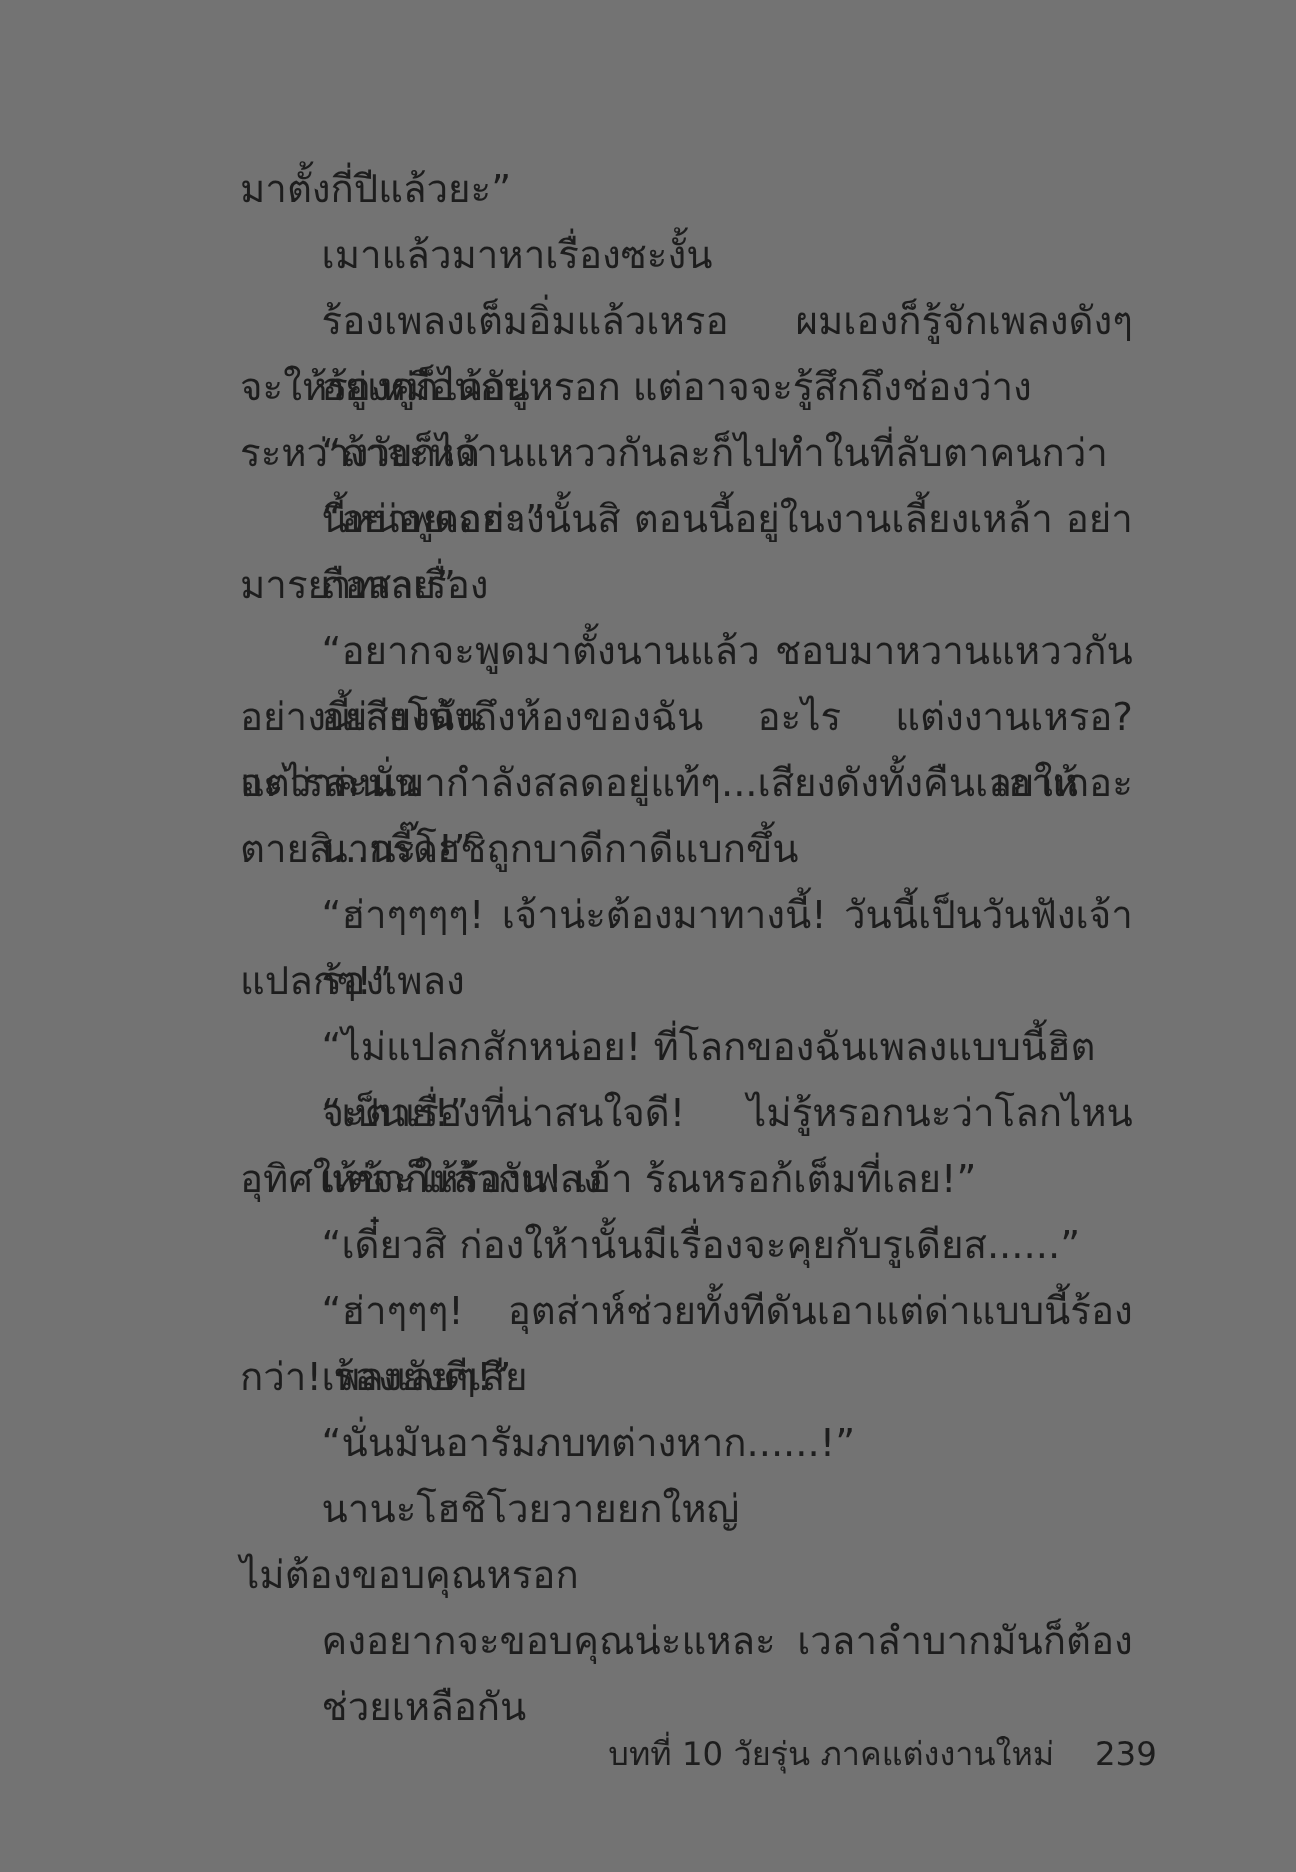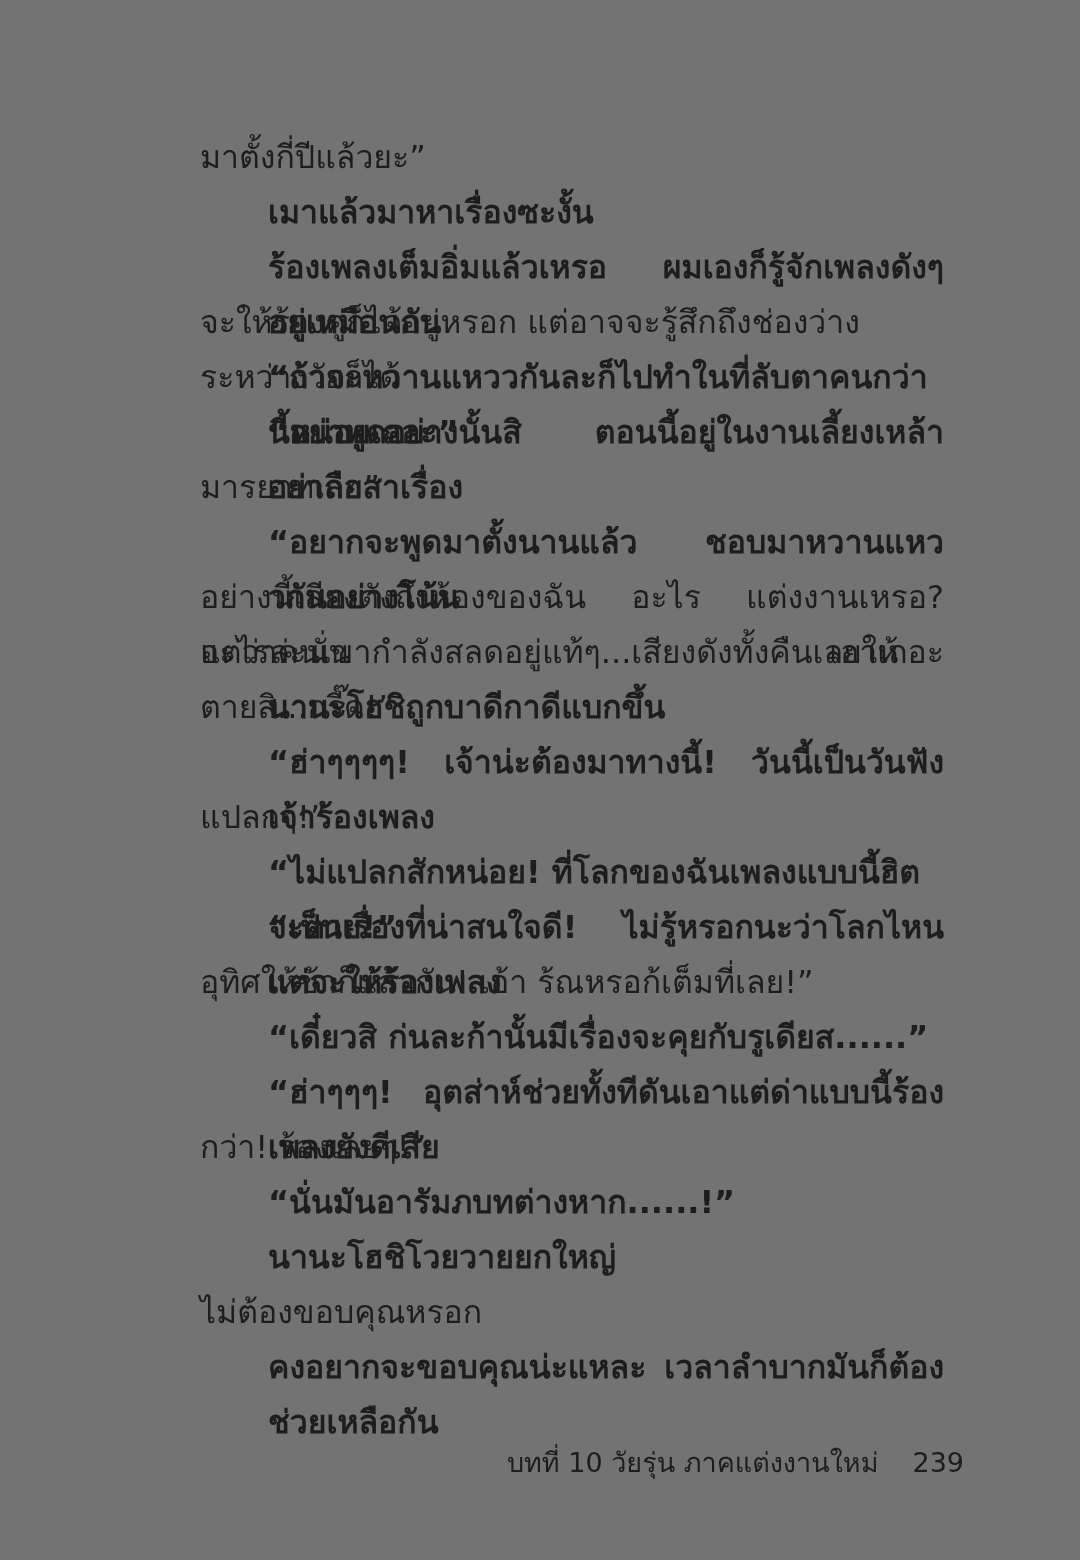--- a/index.html
+++ b/index.html
@@ -25,21 +25,20 @@
     line-height: 55px;
     letter-spacing: 0px;
   }
   .line {
     height: 55px;
     white-space: normal;
     overflow: visible;
   }
   .line.indent {
     padding-left: 68px;
-    font-weight: bold;
   }
   .line.justify {
     text-align: justify;
     text-align-last: justify;
   }
   .footer {
     position: absolute;
     right: 116px;
     top: 1438px;
     font-size: 27px;
@@ -68,21 +67,21 @@
       <div class="line">มารยาทเลย”</div>
       <div class="line indent justify">“อยากจะพูดมาตั้งนานแล้ว ชอบมาหวานแหววกันอย่างโน้น</div>
       <div class="line justify">อย่างนี้เสียงดังถึงห้องของฉัน อะไร แต่งงานเหรอ? อะไรล่ะนั่น เอาเถอะ</div>
       <div class="line">แต่ว่าคนเขากำลังสลดอยู่แท้ๆ...เสียงดังทั้งคืนเลยให้ตายสิ...กรี๊ด!”</div>
       <div class="line indent">นานะโฮชิถูกบาดีกาดีแบกขึ้น</div>
       <div class="line indent justify">“ฮ่าๆๆๆๆ! เจ้าน่ะต้องมาทางนี้! วันนี้เป็นวันฟังเจ้าร้องเพลง</div>
       <div class="line">แปลกๆ!”</div>
       <div class="line indent">“ไม่แปลกสักหน่อย! ที่โลกของฉันเพลงแบบนี้ฮิตจะตาย!”</div>
       <div class="line indent justify">“เป็นเรื่องที่น่าสนใจดี! ไม่รู้หรอกนะว่าโลกไหน แต่จะให้ร้องเพลง</div>
       <div class="line">อุทิศให้ข้าก็แล้วกัน! เอ้า ร้ณหรอก้เต็มที่เลย!”</div>
-      <div class="line indent">“เดี๋ยวสิ ก่นละก้านั้นมีเรื่องจะคุยกับรูเดียส......”</div>
+      <div class="line indent">“เดี๋ยวสิ ก่องให้านั้นมีเรื่องจะคุยกับรูเดียส......”</div>
       <div class="line indent justify">“ฮ่าๆๆๆ! อุตส่าห์ช่วยทั้งทีดันเอาแต่ด่าแบบนี้ร้องเพลงยังดีเสีย</div>
       <div class="line">กว่า! ร้องเลยๆ!”</div>
       <div class="line indent">“นั่นมันอารัมภบทต่างหาก......!”</div>
       <div class="line indent">นานะโฮชิโวยวายยกใหญ่</div>
       <div class="line">ไม่ต้องขอบคุณหรอก</div>
       <div class="line indent justify">คงอยากจะขอบคุณน่ะแหละ เวลาลำบากมันก็ต้องช่วยเหลือกัน</div>
     </div>
   <div class="footer">
     <span>บทที่ 10 วัยรุ่น ภาคแต่งงานใหม่</span><span class="page-number">239</span>
   </div>

